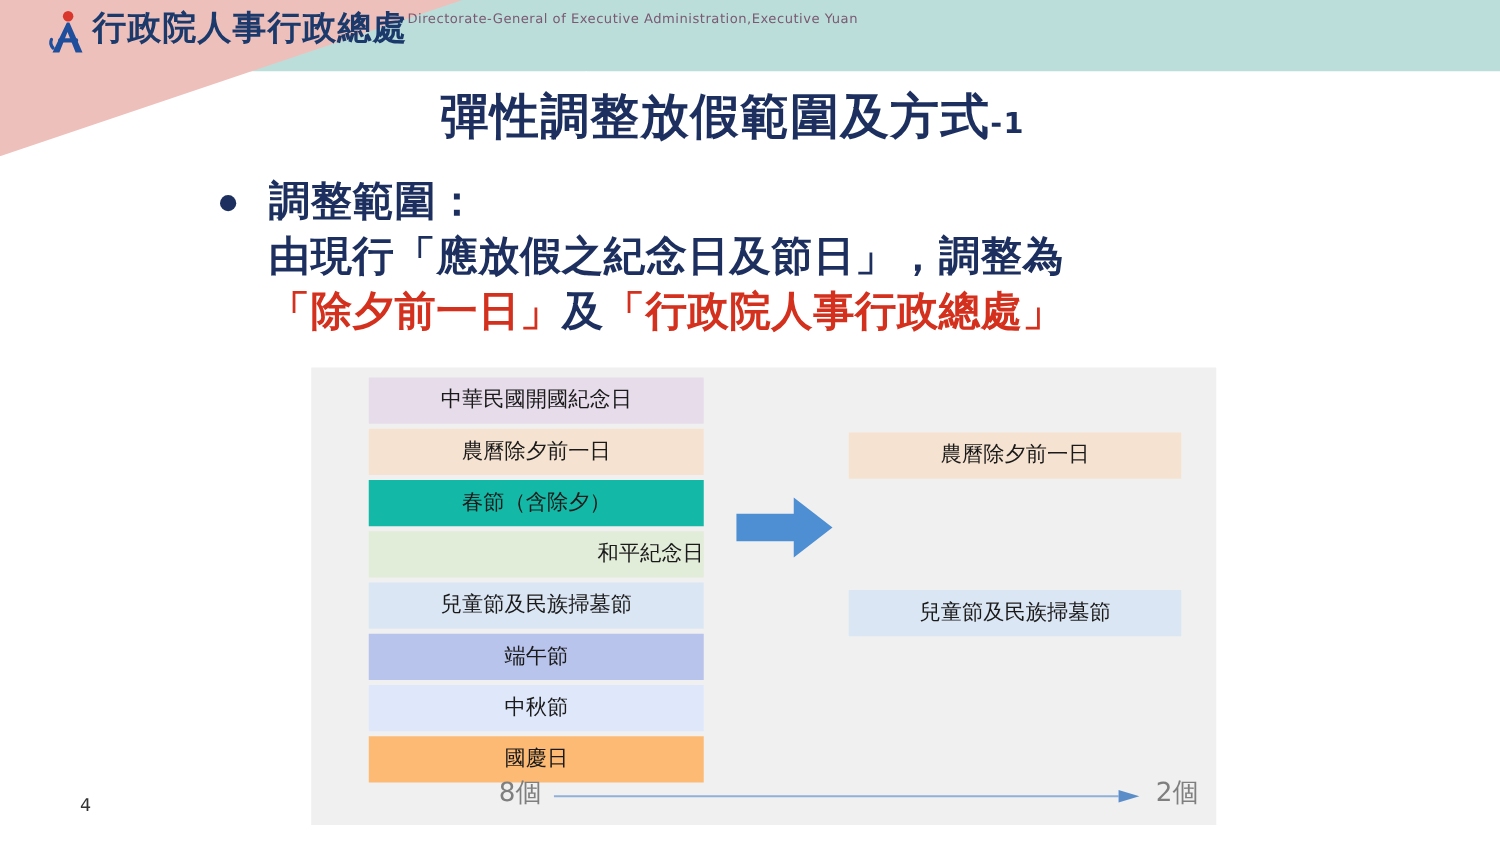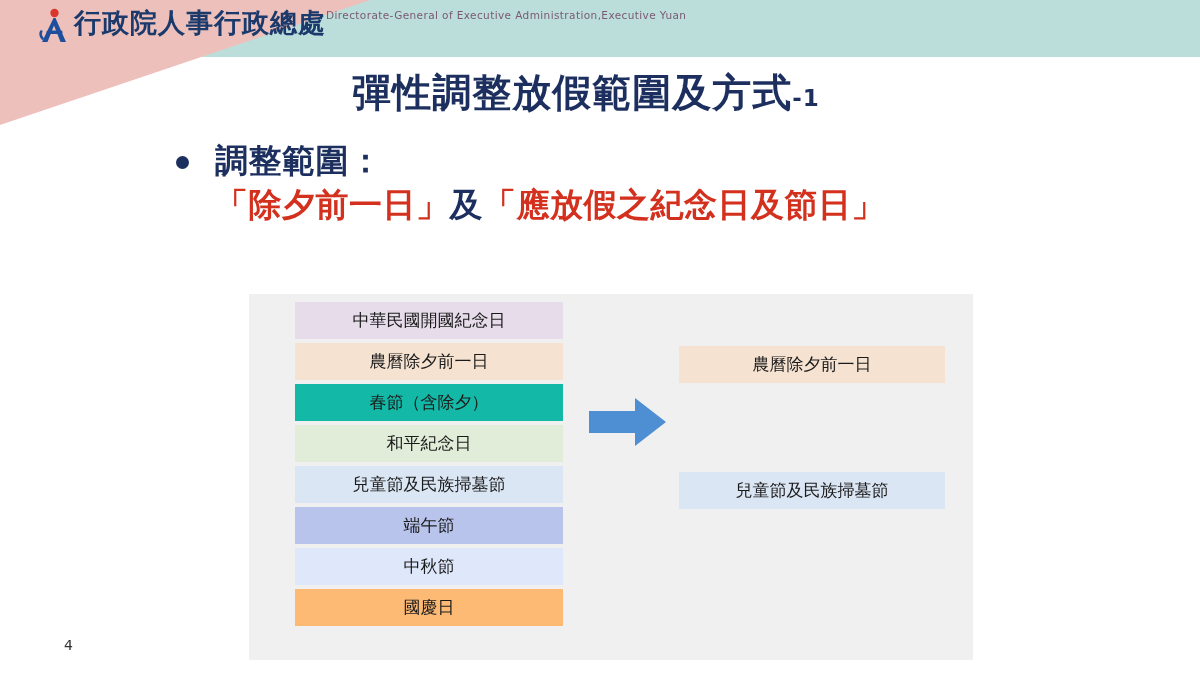--- a/index.html
+++ b/index.html
@@ -123,41 +123,52 @@
     <div id="org-name-en">Directorate-General of Executive Administration,Executive Yuan</div>
   </div>
 </div>
 
 <div id="slide-title"><span>彈性調整放假範圍及方式</span><span class="suffix">-1</span></div>
 
 <div id="bullet-block">
   <div id="bullet-dot"></div>
   <div id="bullet-lines">
     <div class="body-line">調整範圍：</div>
-    <div class="body-line"><span class="red">「除夕前一日」</span><span>及</span><span class="red">「應放假之紀念日及節日」</span></div>
+    <div class="body-line">由現行「應放假之紀念日及節日」，調整為</div>
+    <div class="body-line"><span class="red">「除夕前一日」</span><span>及</span><span class="red">「行政院人事行政總處」</span></div>
   </div>
 </div>
 
 <div id="diagram-panel">
 
   <div id="left-column">
     <div class="holiday-box" style="background: rgb(230, 220, 234);">中華民國開國紀念日</div>
     <div class="holiday-box" style="background: rgb(245, 226, 208);">農曆除夕前一日</div>
     <div class="holiday-box" style="background: #14b8a6;">春節（含除夕）</div>
-    <div class="holiday-box" style="background: rgb(225, 236, 217);">和平紀念日</div>
+    <div class="holiday-box" style="background: rgb(225, 236, 217); text-align: right;">和平紀念日</div>
     <div class="holiday-box" style="background: rgb(219, 230, 244);">兒童節及民族掃墓節</div>
     <div class="holiday-box" style="background: rgb(185, 196, 236);">端午節</div>
     <div class="holiday-box" style="background: rgb(223, 232, 250);">中秋節</div>
     <div class="holiday-box" style="background: #fdba74;">國慶日</div>
   </div>
 
   <svg id="transition-arrow" viewBox="0 0 78 54">
     <path d="M0 16 L46 16 L46 3 L77 27 L46 51 L46 38 L0 38 Z" fill="#4e8fd4"></path>
   </svg>
 
   <div id="right-column">
     <div class="result-box" id="result-box-0" style="background: rgb(245, 226, 208);">農曆除夕前一日</div>
     <div class="result-box" id="result-box-1" style="background: rgb(219, 230, 244);">兒童節及民族掃墓節</div>
   </div>
 
+  <div id="count-row">
+    <div class="count-label">8個</div>
+    <div id="count-connector">
+      <svg width="100%" height="12" viewBox="0 0 340 12" preserveAspectRatio="none">
+        <line x1="0" y1="6" x2="326" y2="6" stroke="#8fb0d8" stroke-width="1.6"></line>
+        <path d="M326 1 L338 6 L326 11 Z" fill="#5b8ec9"></path>
+      </svg>
+    </div>
+    <div class="count-label">2個</div>
+  </div>
 </div>
 
 <div id="page-number">4</div>
 
 </body></html>

